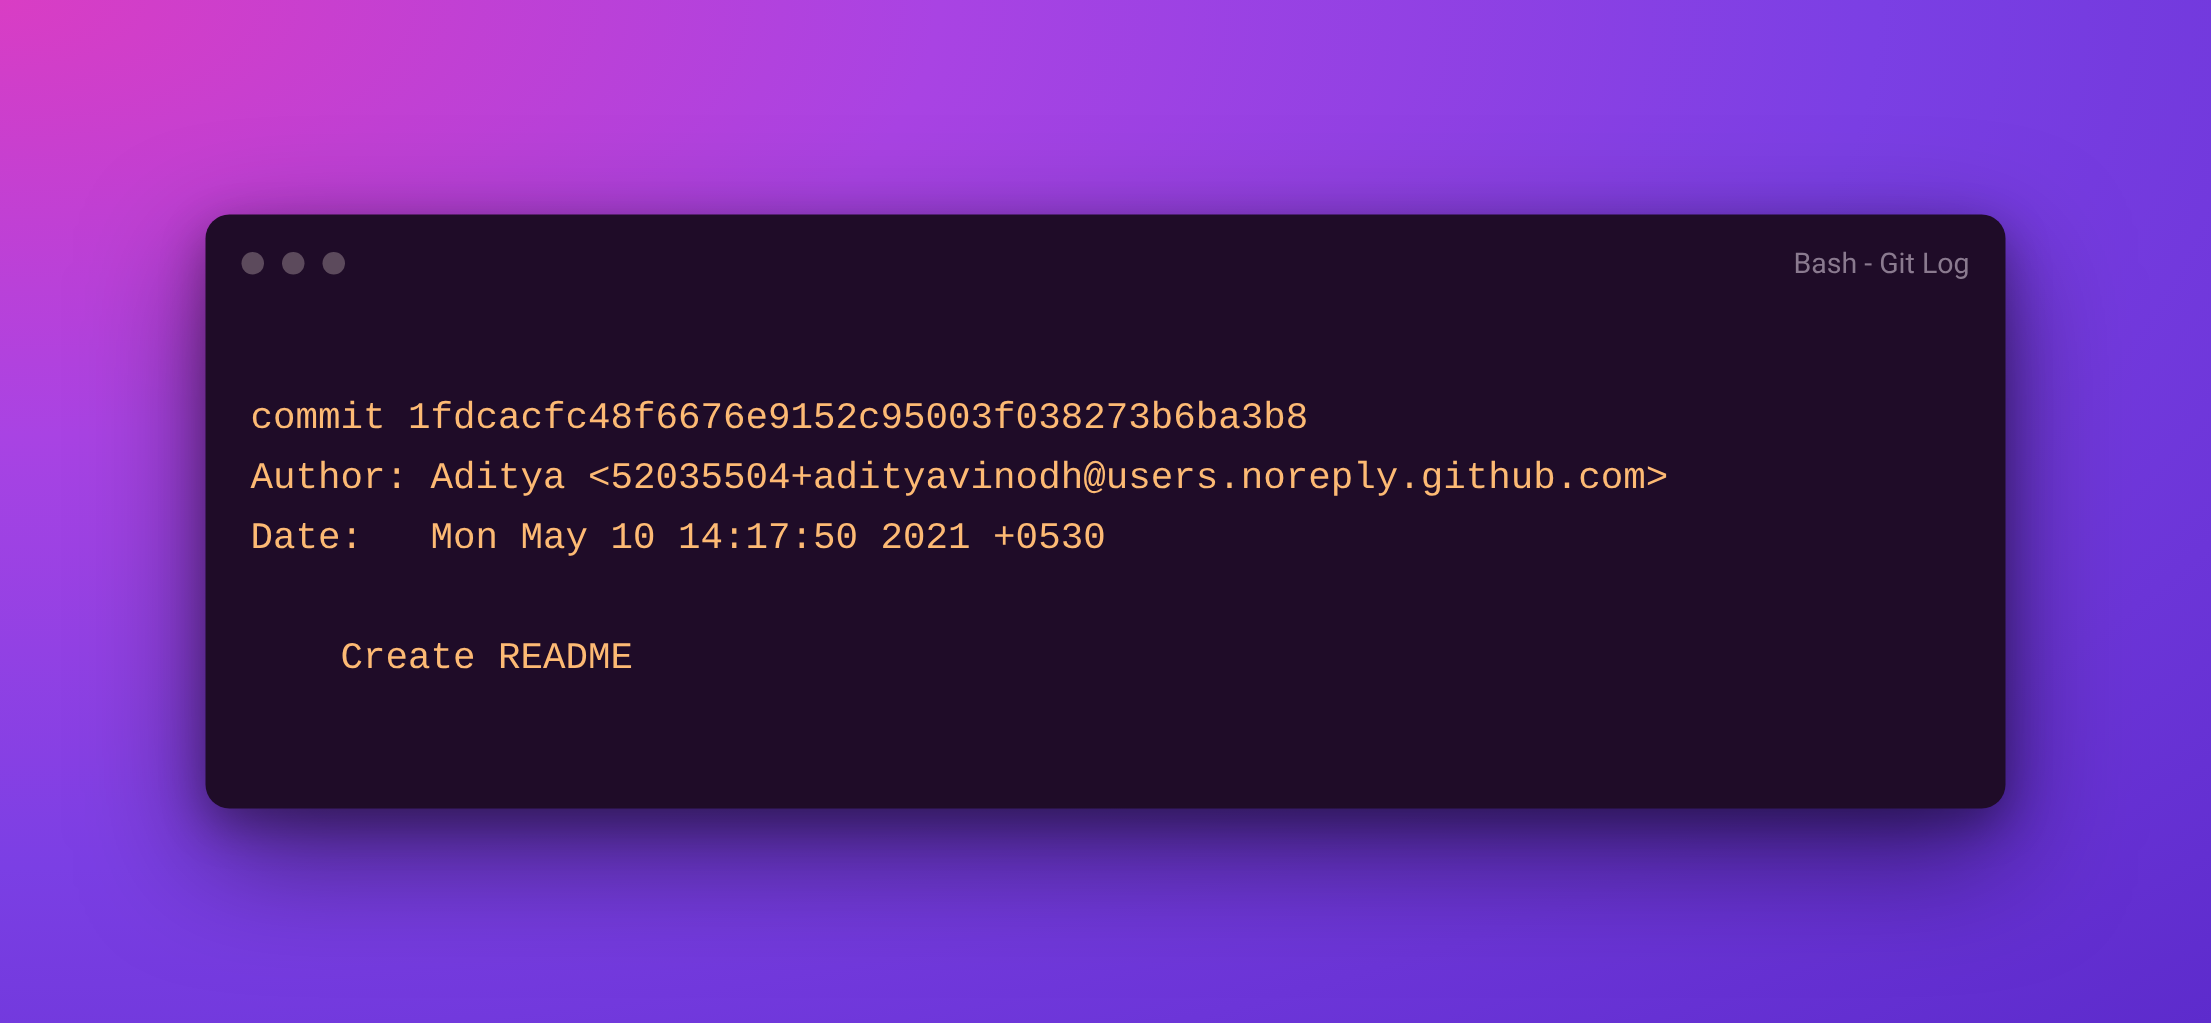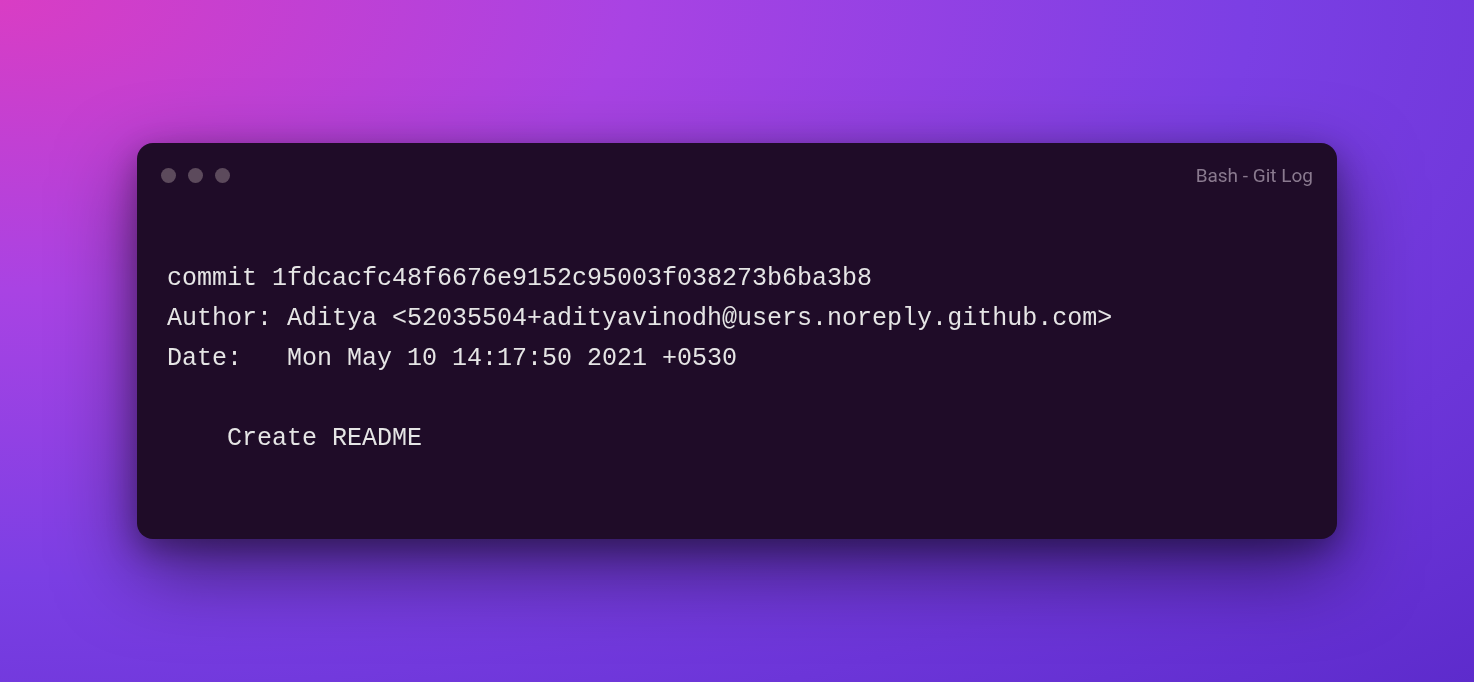--- a/index.html
+++ b/index.html
@@ -45,21 +45,21 @@
     .window-title {
       flex: 1;
       text-align: right;
       color: #8a7a8f;
       font-size: 19px;
       font-family: -apple-system, BlinkMacSystemFont, "Segoe UI", Roboto, Helvetica, Arial, sans-serif;
       font-weight: 400;
     }
     .terminal-body {
       padding: 60px 30px 80px 30px;
-      color: #e5e5e5;
+      color: #fdba74;
       font-size: 25px;
       line-height: 1.6;
       white-space: pre;
       font-weight: 400;
     }
   </style>
 </head>
 <body>
 
 <div class="terminal-window">

